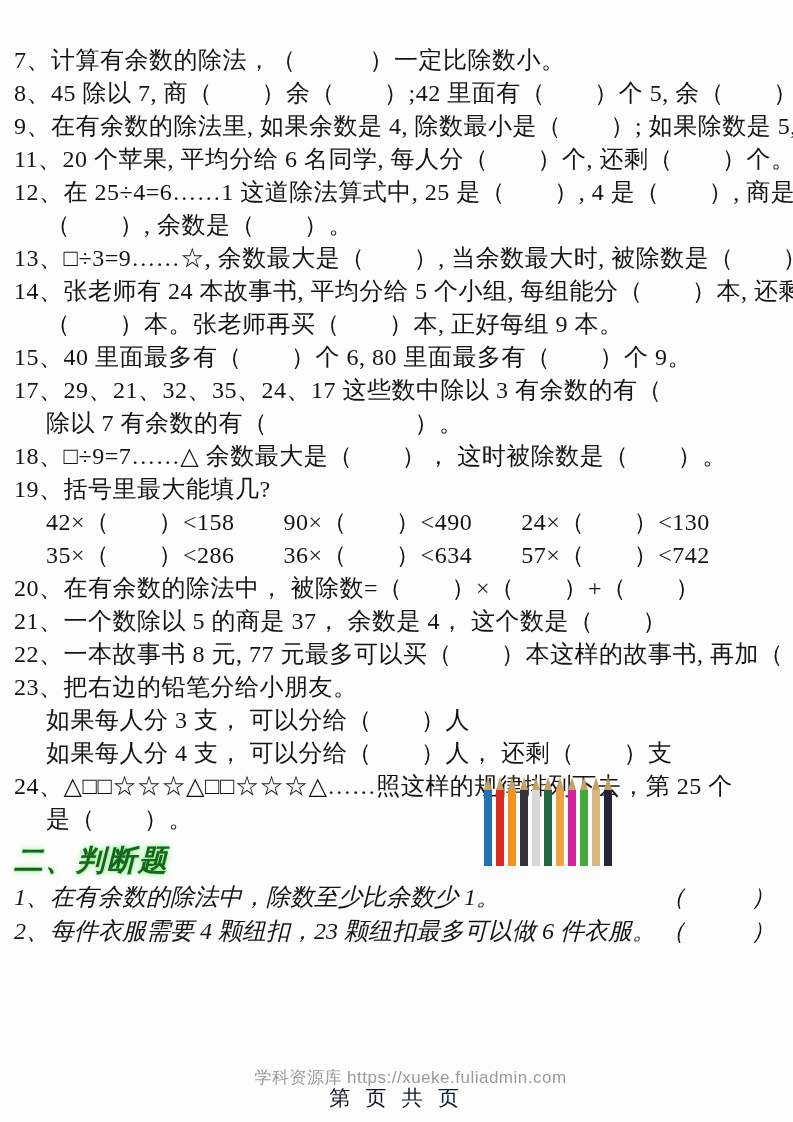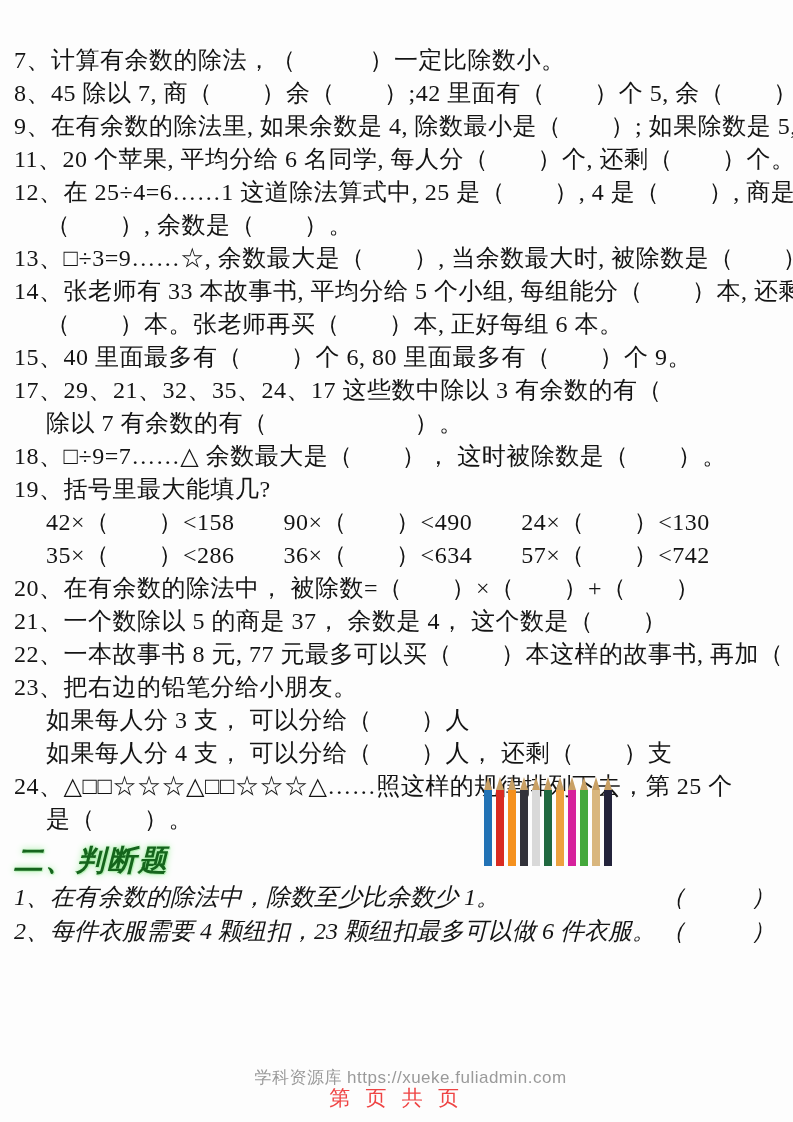--- a/index.html
+++ b/index.html
@@ -65,37 +65,37 @@
     font-size:17px;
     color:#9a9a9a;
     letter-spacing:0.5px;
     padding-left:28px;
   }
   .page-footer{
     position:absolute;
     left:0;right:0;top:1084px;
     text-align:center;
     font-size:21px;
-    color:#ef4444;
+    color:#0f172a;
     letter-spacing:5px;
   }
 </style>
 </head>
 <body>
 
 <div class="content">
   <div class="qline">7、计算有余数的除法，（　　　）一定比除数小。</div>
   <div class="qline">8、45 除以 7, 商（　　）余（　　）;42 里面有（　　）个 5, 余（　　）。</div>
   <div class="qline">9、在有余数的除法里, 如果余数是 4, 除数最小是（　　）; 如果除数是 5,</div>
   <div class="qline">11、20 个苹果, 平均分给 6 名同学, 每人分（　　）个, 还剩（　　）个。</div>
   <div class="qline">12、在 25÷4=6……1 这道除法算式中, 25 是（　　）, 4 是（　　）, 商是</div>
   <div class="qline indent">（　　）, 余数是（　　）。</div>
   <div class="qline">13、□÷3=9……☆, 余数最大是（　　）, 当余数最大时, 被除数是（　　）。</div>
-  <div class="qline">14、张老师有 33 本故事书, 平均分给 5 个小组, 每组能分（　　）本, 还剩</div>
-  <div class="qline indent">（　　）本。张老师再买（　　）本, 正好每组 6 本。</div>
+  <div class="qline">14、张老师有 24 本故事书, 平均分给 5 个小组, 每组能分（　　）本, 还剩</div>
+  <div class="qline indent">（　　）本。张老师再买（　　）本, 正好每组 9 本。</div>
   <div class="qline">15、40 里面最多有（　　）个 6, 80 里面最多有（　　）个 9。</div>
   <div class="qline">17、29、21、32、35、24、17 这些数中除以 3 有余数的有（　　　　　　　）</div>
   <div class="qline indent">除以 7 有余数的有（　　　　　　）。</div>
   <div class="qline">18、□÷9=7……△ 余数最大是（　　）， 这时被除数是（　　）。</div>
   <div class="qline">19、括号里最大能填几?</div>
   <div class="qline indent">42×（　　）&lt;158　　90×（　　）&lt;490　　24×（　　）&lt;130</div>
   <div class="qline indent">35×（　　）&lt;286　　36×（　　）&lt;634　　57×（　　）&lt;742</div>
   <div class="qline">20、在有余数的除法中， 被除数=（　　）×（　　）+（　　）</div>
   <div class="qline">21、一个数除以 5 的商是 37， 余数是 4， 这个数是（　　）</div>
   <div class="qline">22、一本故事书 8 元, 77 元最多可以买（　　）本这样的故事书, 再加（　　）</div>

